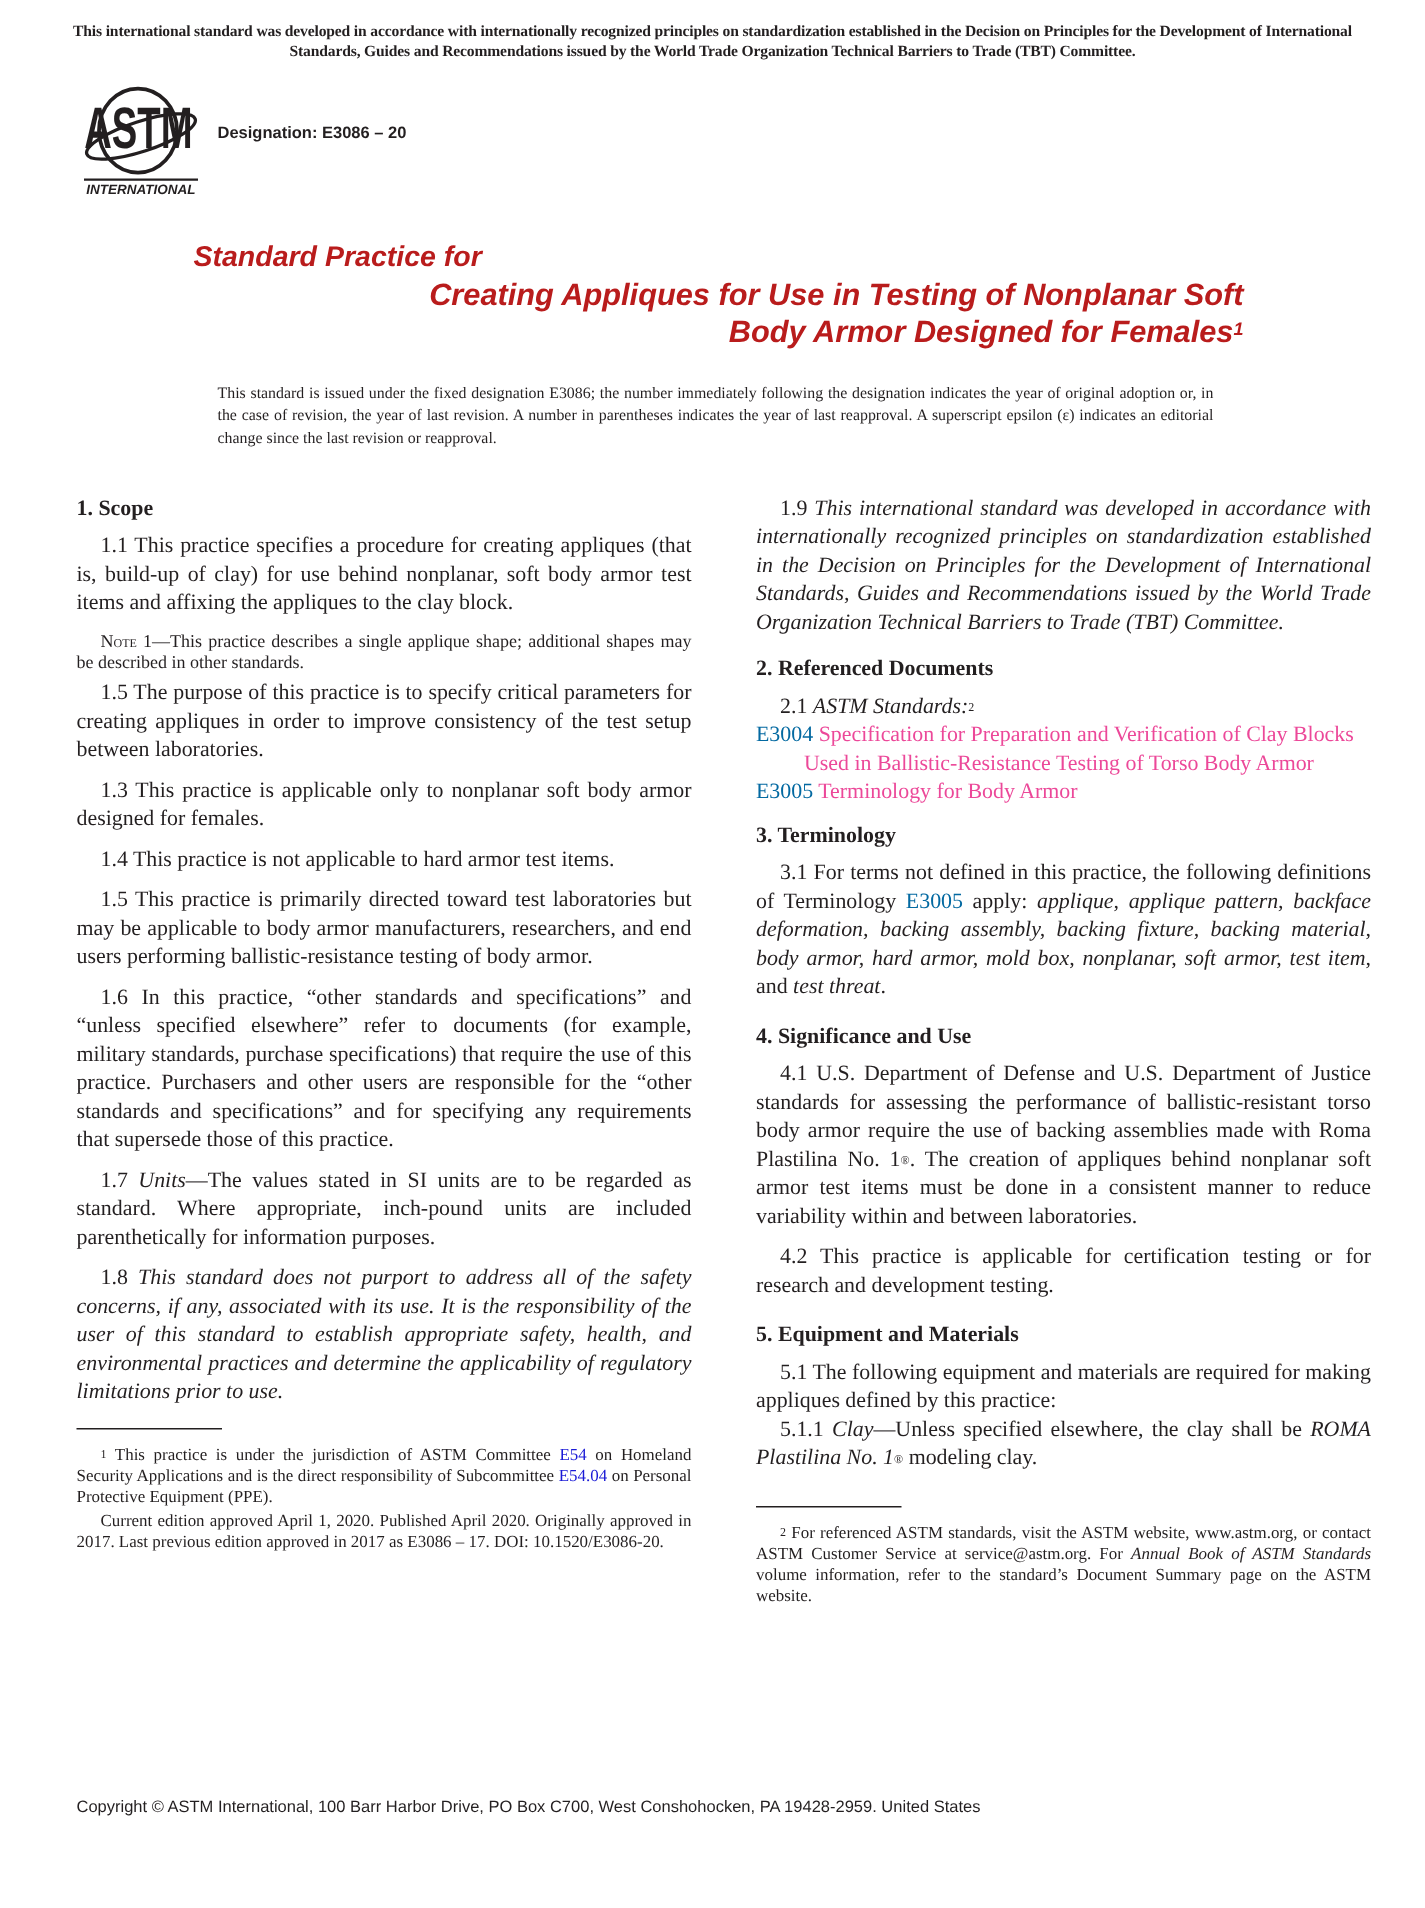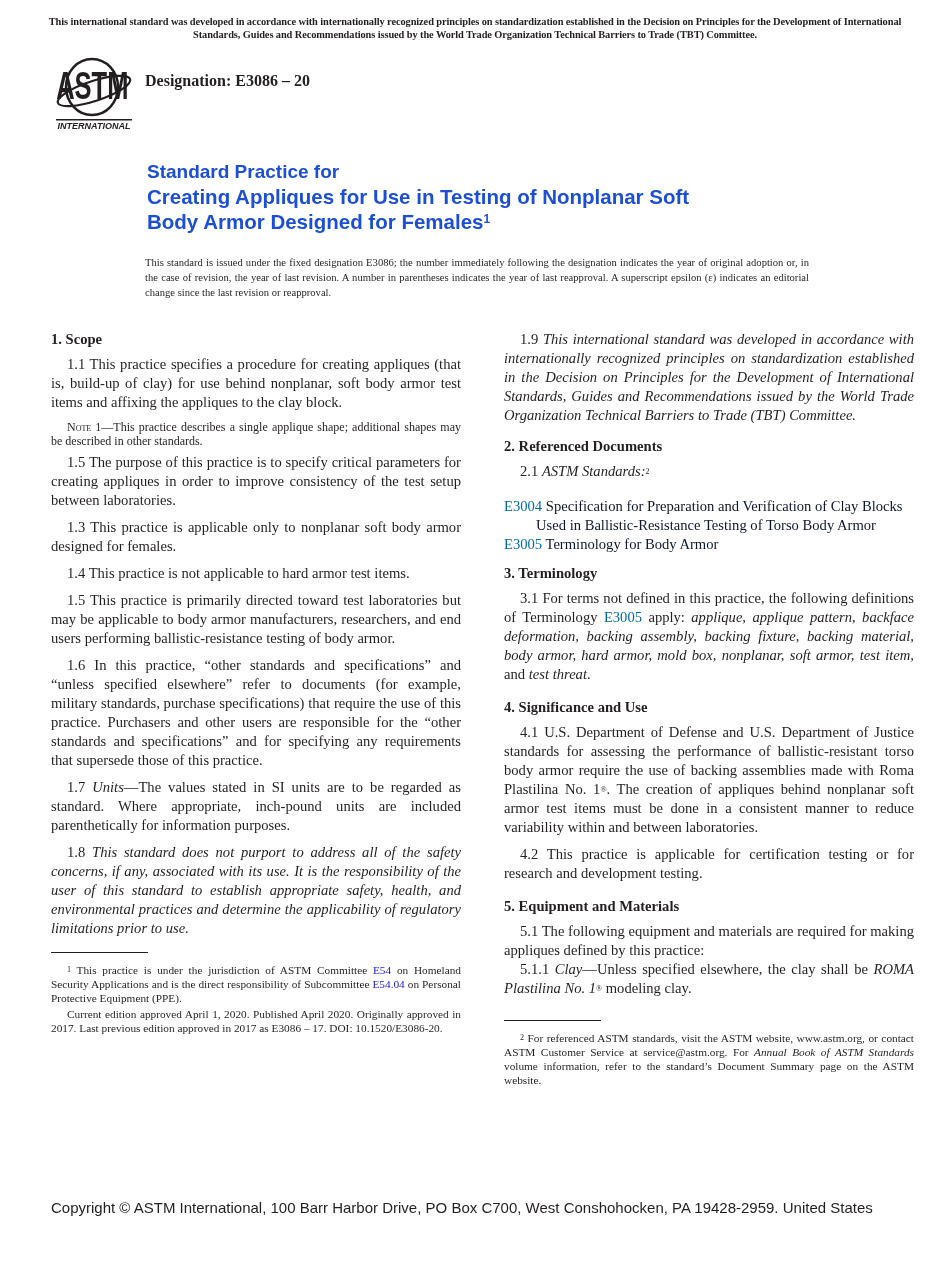--- a/index.html
+++ b/index.html
@@ -1,40 +1,40 @@
 <!DOCTYPE html>
 <html><head>
 <meta charset="utf-8">
 <style>
   html, body { margin: 0; padding: 0; background: #ffffff; }
   body { width: 950px; height: 1272px; position: relative; overflow: hidden; color: #231f20; font-family: "Liberation Serif", serif; }
   .top-notice { position: absolute; left: 40px; top: 15px; width: 870px; text-align: center; font-family: "Liberation Serif", serif; font-weight: bold; font-size: 10.4px; line-height: 13px; letter-spacing: -0.1px; }
   .logo { position: absolute; left: 54px; top: 57px; width: 80px; height: 76px; }
-  .designation { position: absolute; left: 145px; top: 72px; font-family: Liberation Serif, serif; font-weight: bold; font-size: 16px; }
-  .title-block { position: absolute; left: 147px; top: 160px; width: 700px; font-family: "Liberation Sans", sans-serif; font-weight: bold; color: #1d4ed8; }
+  .designation { position: absolute; left: 145px; top: 83px; font-family: Liberation Sans, sans-serif; font-weight: bold; font-size: 11px; }
+  .title-block { position: absolute; left: 129px; top: 160px; width: 700px; font-family: "Liberation Sans", sans-serif; font-weight: bold; color: #b91c1c; font-style: italic; }
   .title-line1 { font-size: 19px; line-height: 24px; }
-  .title-main { font-size: 20.5px; line-height: 25px; }
+  .title-main { font-size: 20.5px; line-height: 25px; text-align: right; }
   .title-main sup { font-size: 12px; vertical-align: top; position: relative; top: -2px; }
   .issue-note { position: absolute; left: 145px; top: 244px; width: 664px; font-size: 10.6px; line-height: 15px; text-align: justify; margin-top: 11px; }
   .col { position: absolute; top: 330px; width: 410px; font-size: 14.6px; line-height: 19px; font-family: Liberation Serif, serif; }
   .col-left { left: 51px; }
   .col-right { left: 504px; }
   .h { font-weight: bold; font-size: 14.6px; margin: 0 0 6px 0; }
   .p { text-indent: 16px; text-align: justify; margin: 0 0 8px 0; }
   .note { font-size: 12px; line-height: 14px; text-align: justify; text-indent: 16px; margin: 0 0 5px 0; }
   .note .sc { font-variant: small-caps; }
   .it { font-style: italic; }
   .red { color: #0369a1; }
-  .blue { color: #0f172a; }
+  .blue { color: #ec4899; }
   .ref { padding-left: 32px; text-indent: -32px; margin: 0; }
   .fn-rule { width: 97px; height: 1px; background: #231f20; margin: 14px 0 10px 0; }
   .fn { font-size: 11.3px; line-height: 14px; text-align: justify; text-indent: 16px; margin: 0 0 2px 0; }
   .fn sup, .p sup { font-size: 8px; vertical-align: top; }
   .fn-link { color: #1a1ad6; }
-  .copyright { position: absolute; left: 51px; top: 1199px; font-family: "Liberation Sans", sans-serif; font-size: 15px; }
+  .copyright { position: absolute; left: 51px; top: 1199px; font-family: "Liberation Sans", sans-serif; font-size: 11px; }
 </style>
 </head>
 <body>
 
 <div class="top-notice">This international standard was developed in accordance with internationally recognized principles on standardization established in the Decision on Principles for the Development of International Standards, Guides and Recommendations issued by the World Trade Organization Technical Barriers to Trade (TBT) Committee.</div>
 
 <div class="logo">
   <svg width="80" height="76" viewBox="0 0 80 76">
     <ellipse cx="38" cy="30" rx="26" ry="28" fill="none" stroke="#231f20" stroke-width="2.5"></ellipse>
     <ellipse cx="40" cy="34" rx="38" ry="10" fill="none" stroke="#231f20" stroke-width="2.2" transform="rotate(-18 40 34)"></ellipse>
@@ -68,21 +68,21 @@
 
   <div class="fn-rule"></div>
   <p class="fn"><sup>1</sup><span> This practice is under the jurisdiction of ASTM Committee </span><span class="fn-link">E54</span><span> on Homeland Security Applications and is the direct responsibility of Subcommittee </span><span class="fn-link">E54.04</span><span> on Personal Protective Equipment (PPE).</span></p>
   <p class="fn">Current edition approved April 1, 2020. Published April 2020. Originally approved in 2017. Last previous edition approved in 2017 as E3086 – 17. DOI: 10.1520/E3086-20.</p>
 </div>
 
 <div class="col col-right">
   <p class="p"><span>1.9 </span><span class="it">This international standard was developed in accordance with internationally recognized principles on standardization established in the Decision on Principles for the Development of International Standards, Guides and Recommendations issued by the World Trade Organization Technical Barriers to Trade (TBT) Committee.</span></p>
 
   <div class="h" style="margin-top:12px">2. Referenced Documents</div>
-  <p class="p" style="margin-bottom:16px"><span>2.1 </span><span class="it">ASTM Standards:</span><sup>2</sup></p>
+  <p class="p" style="margin-bottom:0"><span>2.1 </span><span class="it">ASTM Standards:</span><sup>2</sup></p>
   <p class="ref" style="padding-left:32px;text-indent:-32px;padding-left:32px"><span class="red">E3004</span> <span class="blue">Specification for Preparation and Verification of Clay Blocks Used in Ballistic-Resistance Testing of Torso Body Armor</span></p>
   <p class="ref" style="margin-bottom:10px"><span class="red">E3005</span> <span class="blue">Terminology for Body Armor</span></p>
 
   <div class="h">3. Terminology</div>
   <p class="p" style="margin-bottom:14px"><span>3.1 For terms not defined in this practice, the following definitions of Terminology </span><span class="red">E3005</span><span> apply: </span><span class="it">applique, applique pattern, backface deformation, backing assembly, backing fixture, backing material, body armor, hard armor, mold box, nonplanar, soft armor, test item,</span><span> and </span><span class="it">test threat</span><span>.</span></p>
 
   <div class="h">4. Significance and Use</div>
   <p class="p"><span>4.1 U.S. Department of Defense and U.S. Department of Justice standards for assessing the performance of ballistic-resistant torso body armor require the use of backing assemblies made with Roma Plastilina No. 1</span><sup>®</sup><span>. The creation of appliques behind nonplanar soft armor test items must be done in a consistent manner to reduce variability within and between laboratories.</span></p>
   <p class="p" style="margin-bottom:14px">4.2 This practice is applicable for certification testing or for research and development testing.</p>
 

